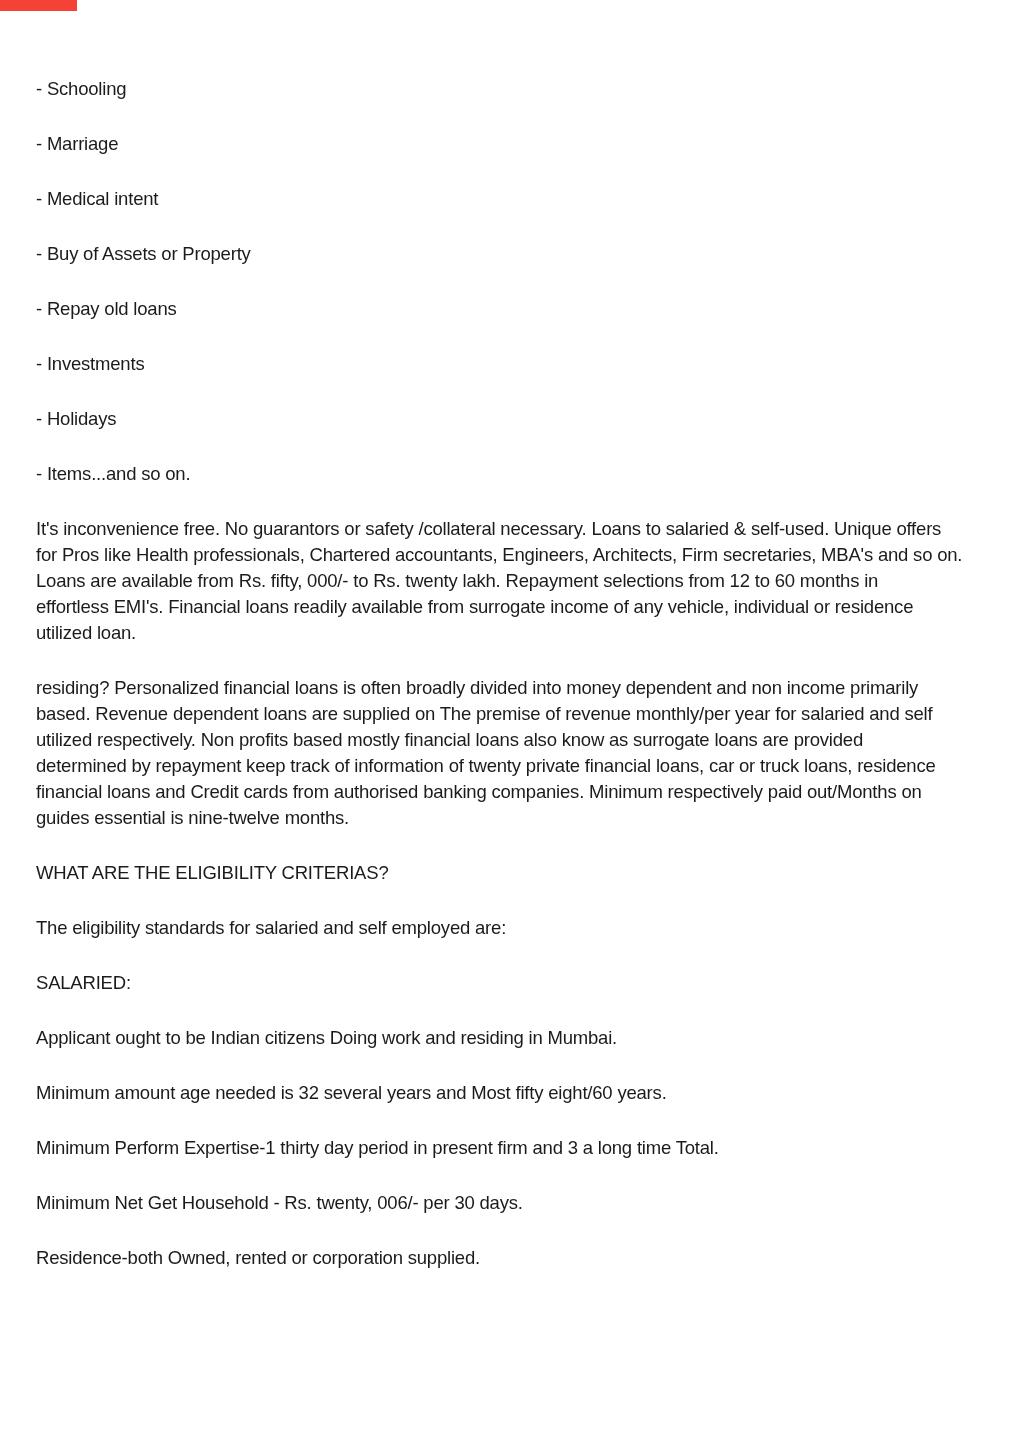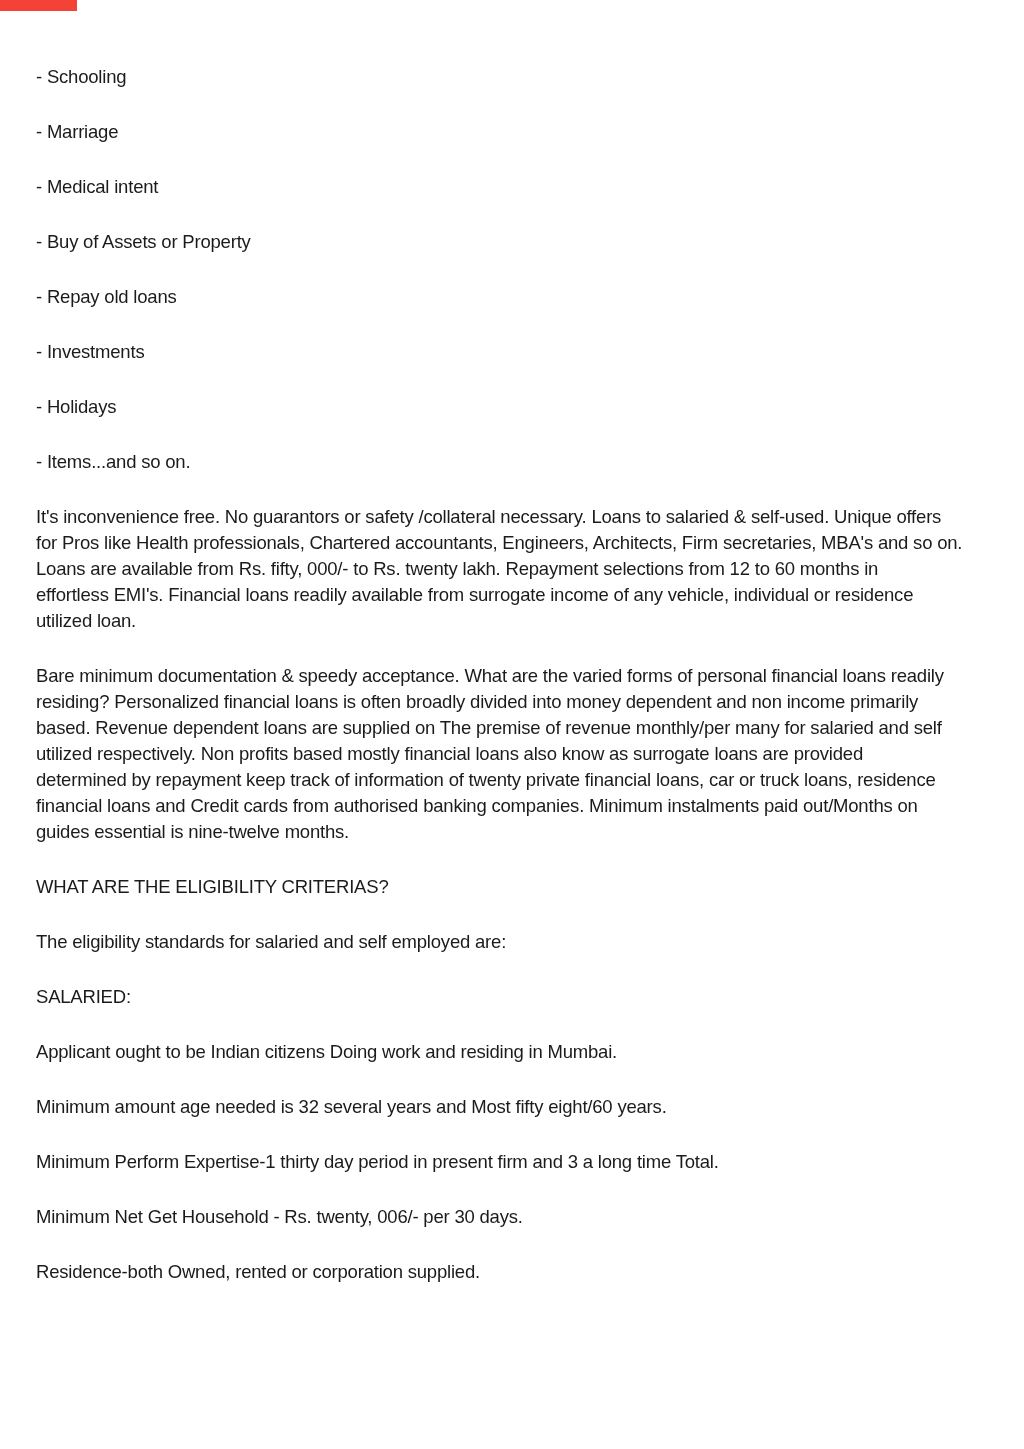--- a/index.html
+++ b/index.html
@@ -21,20 +21,21 @@
   .progress-bar {
     position: absolute;
     top: 0;
     left: 0;
     width: 77px;
     height: 11px;
     background: #f44336;
   }
   .article {
     padding: 64px 28px 0 36px;
+    margin-top: 12px;
   }
   .para {
     margin: 0 0 29px 0;
   }
   .line {
     white-space: pre;
   }
 </style>
 </head>
 <body style="background: rgb(255, 255, 255); color: rgb(27, 27, 27);">
@@ -54,26 +55,25 @@
 
   <div class="para">
     <div class="line">It's inconvenience free. No guarantors or safety /collateral necessary. Loans to salaried &amp; self-used. Unique offers</div>
     <div class="line">for Pros like Health professionals, Chartered accountants, Engineers, Architects, Firm secretaries, MBA's and so on.</div>
     <div class="line">Loans are available from Rs. fifty, 000/- to Rs. twenty lakh. Repayment selections from 12 to 60 months in</div>
     <div class="line">effortless EMI's. Financial loans readily available from surrogate income of any vehicle, individual or residence</div>
     <div class="line">utilized loan.</div>
   </div>
 
   <div class="para">
-    <div class="line">Bare minimum documentation &amp; speedy acceptance. What are the varied forms of personal financial loans readily</div>
     <div class="line">residing? Personalized financial loans is often broadly divided into money dependent and non income primarily</div>
-    <div class="line">based. Revenue dependent loans are supplied on The premise of revenue monthly/per many for salaried and self</div>
+    <div class="line">based. Revenue dependent loans are supplied on The premise of revenue monthly/per year for salaried and self</div>
     <div class="line">utilized respectively. Non profits based mostly financial loans also know as surrogate loans are provided</div>
     <div class="line">determined by repayment keep track of information of twenty private financial loans, car or truck loans, residence</div>
-    <div class="line">financial loans and Credit cards from authorised banking companies. Minimum instalments paid out/Months on</div>
+    <div class="line">financial loans and Credit cards from authorised banking companies. Minimum respectively paid out/Months on</div>
     <div class="line">guides essential is nine-twelve months.</div>
   </div>
 
   <div class="para line">WHAT ARE THE ELIGIBILITY CRITERIAS?</div>
 
   <div class="para line">The eligibility standards for salaried and self employed are:</div>
 
   <div class="para line">SALARIED:</div>
 
   <div class="para line">Applicant ought to be Indian citizens Doing work and residing in Mumbai.</div>

